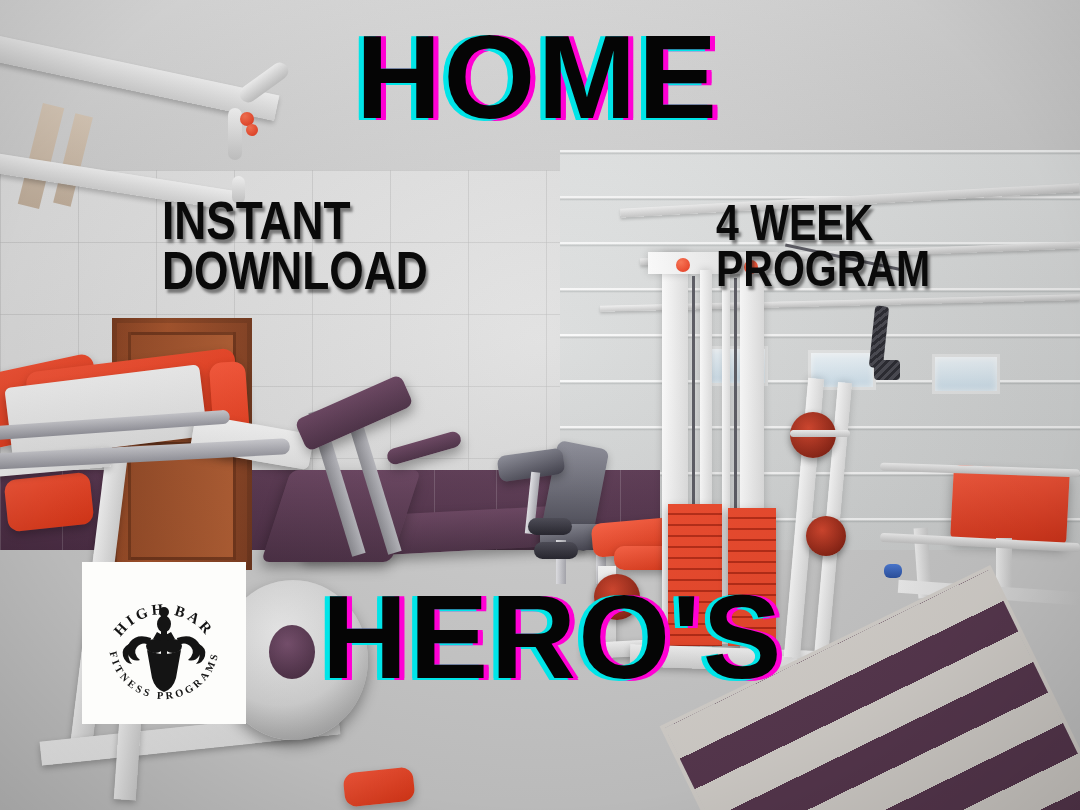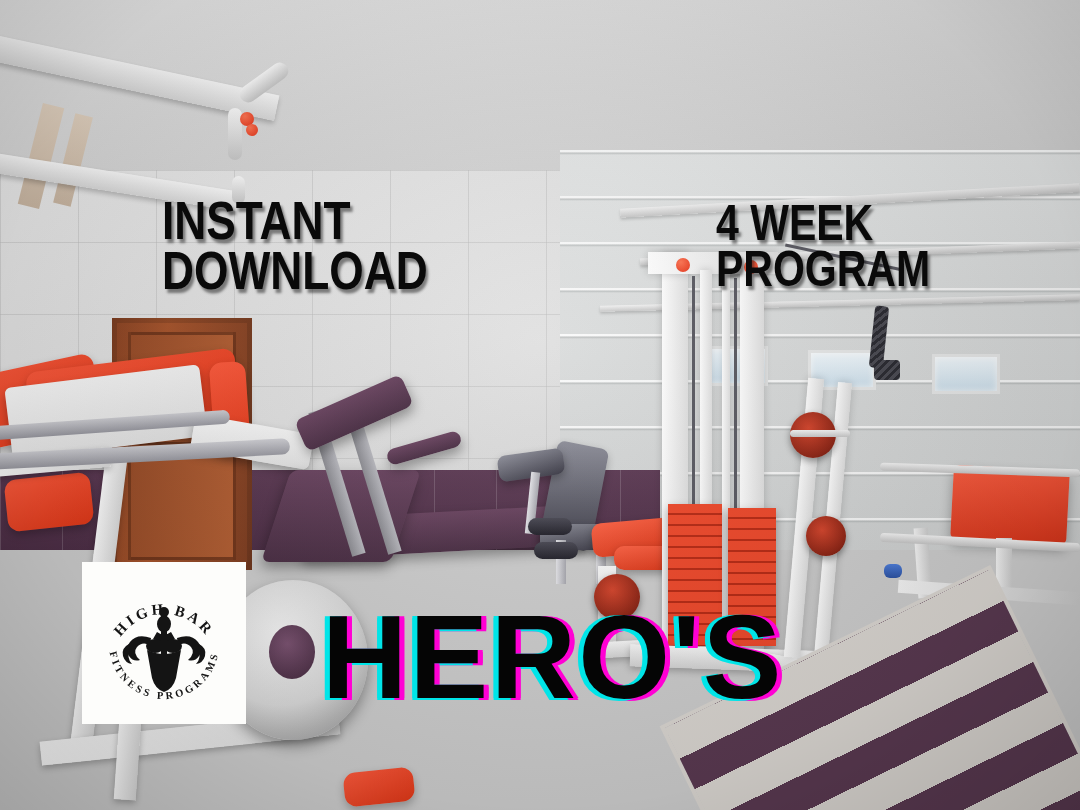--- a/index.html
+++ b/index.html
@@ -172,21 +172,21 @@
     font-weight: 700;
     color: #0a0a0a;
     line-height: .92;
     white-space: nowrap;
     text-shadow: 3px 4px 3px rgba(0,0,0,.45);
     transform: scaleX(.82);
   }
 
   #txt-home { left: 356px; top: 24px; font-size: 118px; }
   #txt-gym  { left: 400px; top: 318px; font-size: 118px; }
-  #txt-heros{ left: 322px; top: 604px; font-size: 118px; }
+  #txt-heros{ left: 322px; top: 584px; font-size: 118px; }
 
   #txt-instant { left: 162px; top: 196px; font-size: 54px; transform-origin: 0 0; }
   #txt-4week   { left: 716px; top: 200px; font-size: 50px; transform-origin: 0 0; }
 
   
   #logo-box {
     position: absolute; left: 82px; top: 562px; width: 164px; height: 162px;
     background: #fdfdfb;
     display: flex; align-items: center; justify-content: center;
   }
@@ -298,20 +298,21 @@
     <div class="r-bench-leg" style="left:898px; top:586px; width:182px; height:13px; transform:rotate(4deg);"></div>
     <div class="h-bar" style="left:880px; top:466px; width:200px; height:8px; transform:rotate(2deg);"></div>
     <div class="h-bar" style="left:880px; top:538px; width:200px; height:9px; transform:rotate(3deg);"></div>
     <div class="dumb" style="left:862px; top:650px; width:38px; height:30px; transform:rotate(-10deg);"></div>
     <div class="dumb" style="left:884px; top:564px; width:18px; height:14px; background:linear-gradient(180deg,#4d7ddb,#2c53a5);"></div>
 
     <div class="tiles"></div>
     <div class="grade"></div>
   </div>
 
+  <div class="glitch" id="txt-home">HOME</div>
   <div class="glitch" id="txt-heros">HERO'S</div>
 
   <div class="condensed" id="txt-instant">
     <div>INSTANT</div>
     <div>DOWNLOAD</div>
   </div>
 
   <div class="condensed" id="txt-4week">
     <div>4 WEEK</div>
     <div>PROGRAM</div>

